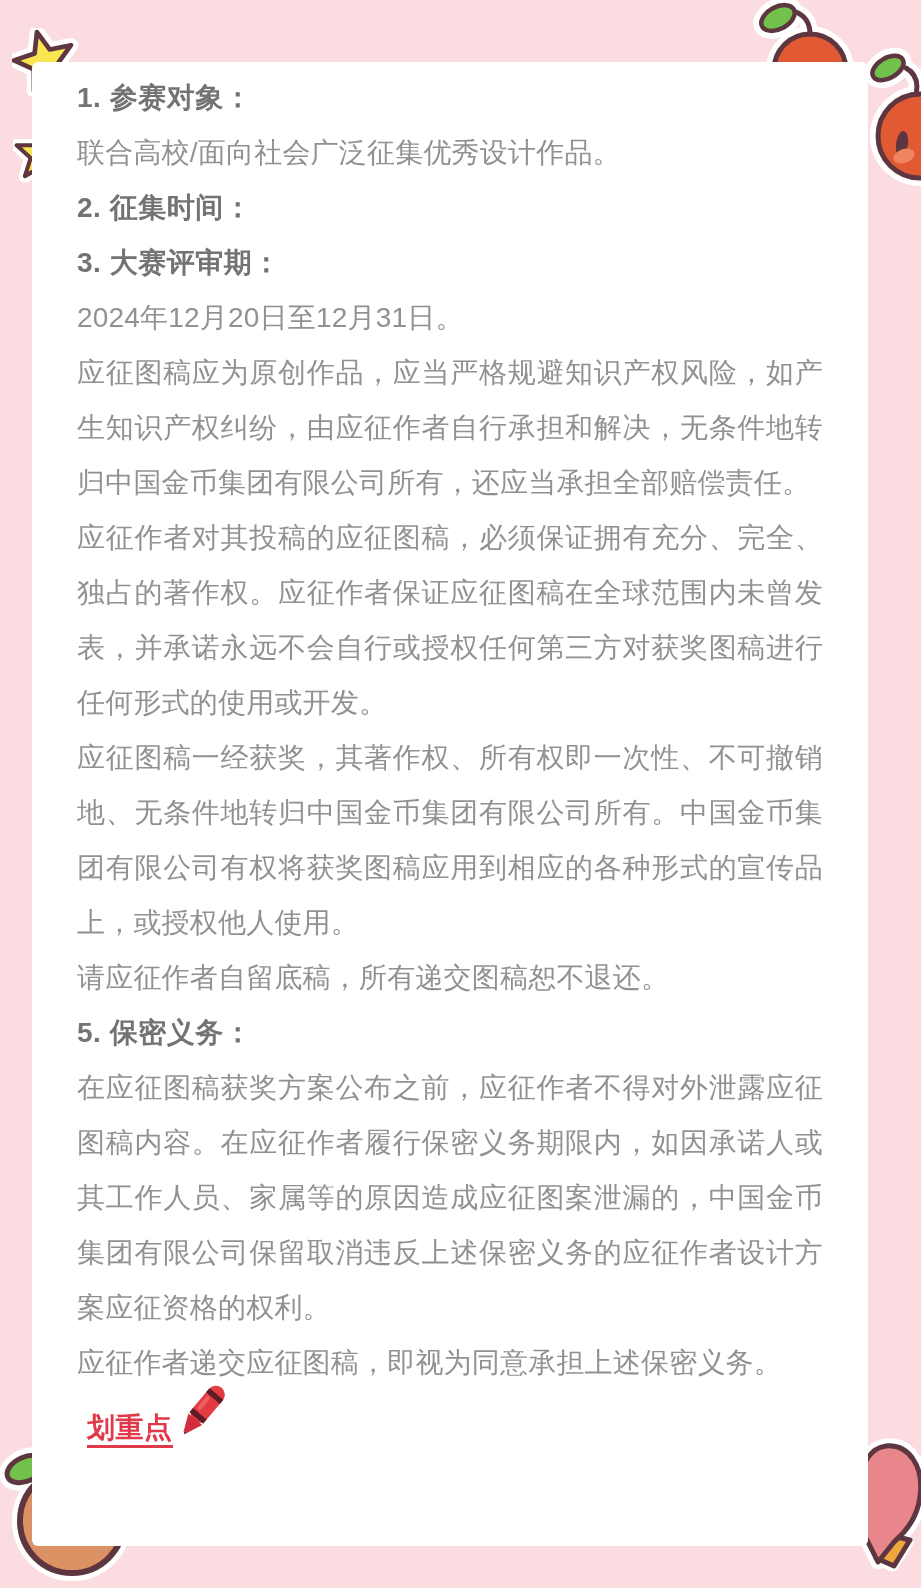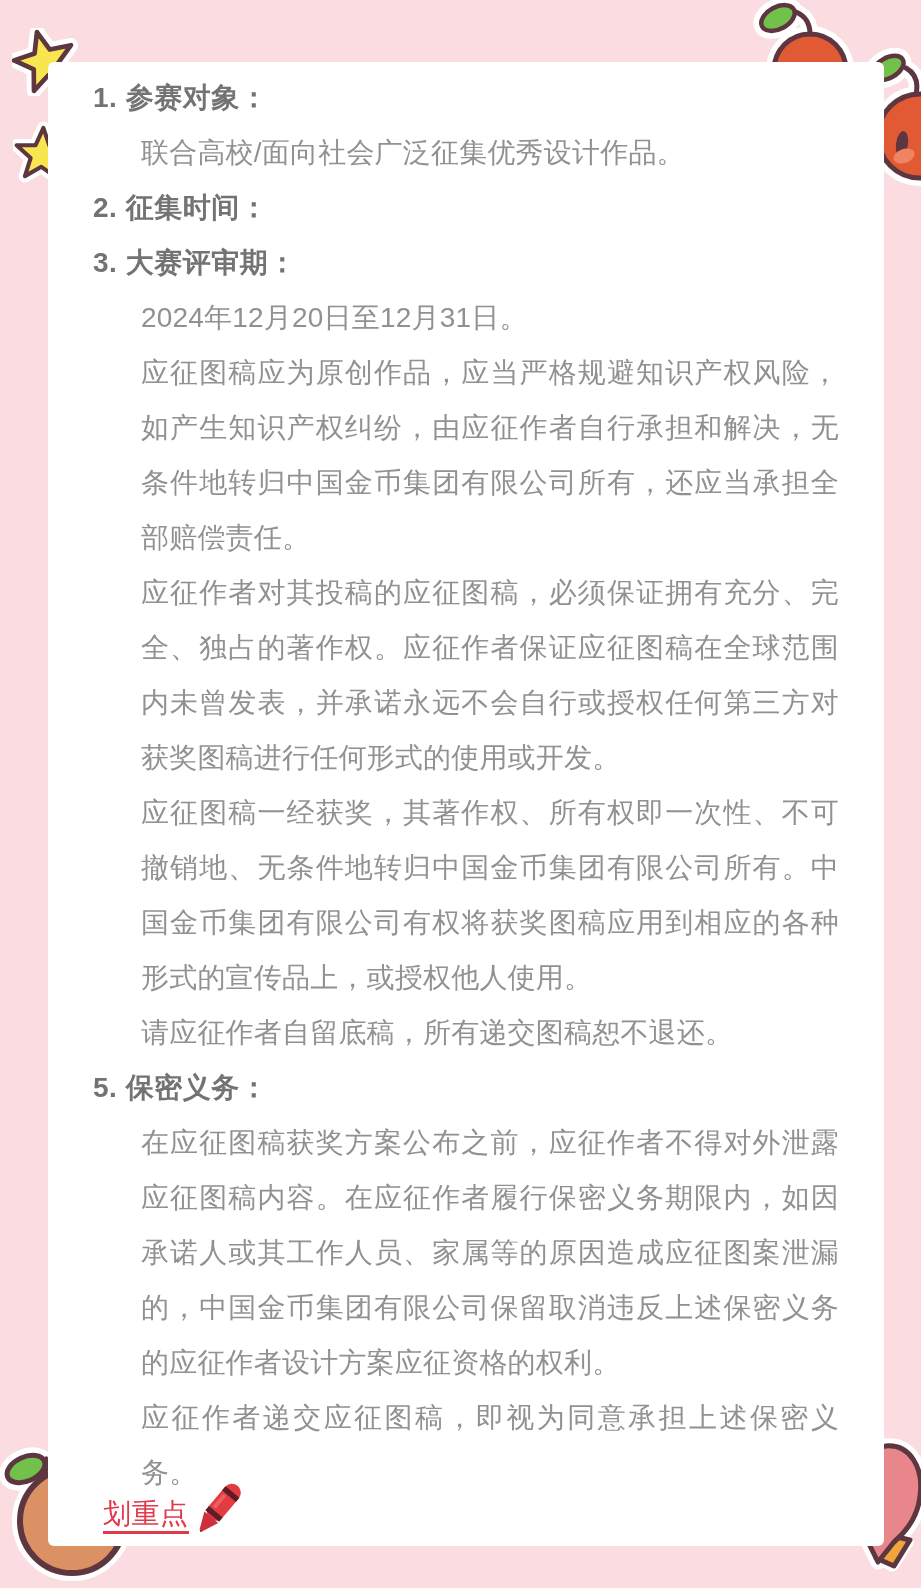--- a/index.html
+++ b/index.html
@@ -16,45 +16,46 @@
   .deco svg{display:block;}
   .deco-star1{left:12px;top:28px;width:66px;height:68px;}
   .deco-star2{left:13px;top:120px;width:58px;height:70px;}
   .deco-orange-tr1{left:740px;top:-8px;width:140px;height:120px;}
   .deco-orange-tr2{left:858px;top:36px;width:95px;height:165px;}
   .deco-orange-bl{left:-10px;top:1443px;width:160px;height:142px;}
   .deco-radish-br{left:848px;top:1438px;width:90px;height:148px;}
 
   .card{
     position:absolute;z-index:2;
-    left:48px;top:62px;width:836px;height:1484px;
+    left:32px;top:62px;width:836px;height:1484px;
     background:#ffffff;border-radius:6px;
   }
   .content{
     padding:8px 45px 0 45px;
     font-size:28px;
     line-height:55px;
     color:#919191;
   }
   .blk{margin:0;}
   .h{font-weight:700;color:#737373;letter-spacing:0.5px;}
-  .p{text-align:justify;text-justify:inter-ideograph;letter-spacing:0.2px;margin-left:48px;}
+  .p{text-align:justify;text-justify:inter-ideograph;letter-spacing:0.2px;}
   .footer-row{
     display:flex;align-items:center;
     font-weight:700;color:#737373;letter-spacing:0.5px;
     white-space:nowrap;
   }
   .highlight-link{
     color:#e0394a;
-    font-weight:400;
+    font-weight:700;
     margin-left:10px;
     line-height:1;
     padding-bottom:3px;
     border-bottom:3px solid #e0394a;
     cursor:pointer;
+    margin-top:24px;
   }
   .crayon{width:52px;height:62px;margin:-22px 0 -6px 4px;flex:0 0 auto;}
 </style>
 </head>
 <body>
 
 <div class="page">
 
   <span class="deco deco-star1">
     <svg viewBox="0 0 64 64" width="66" height="68">

